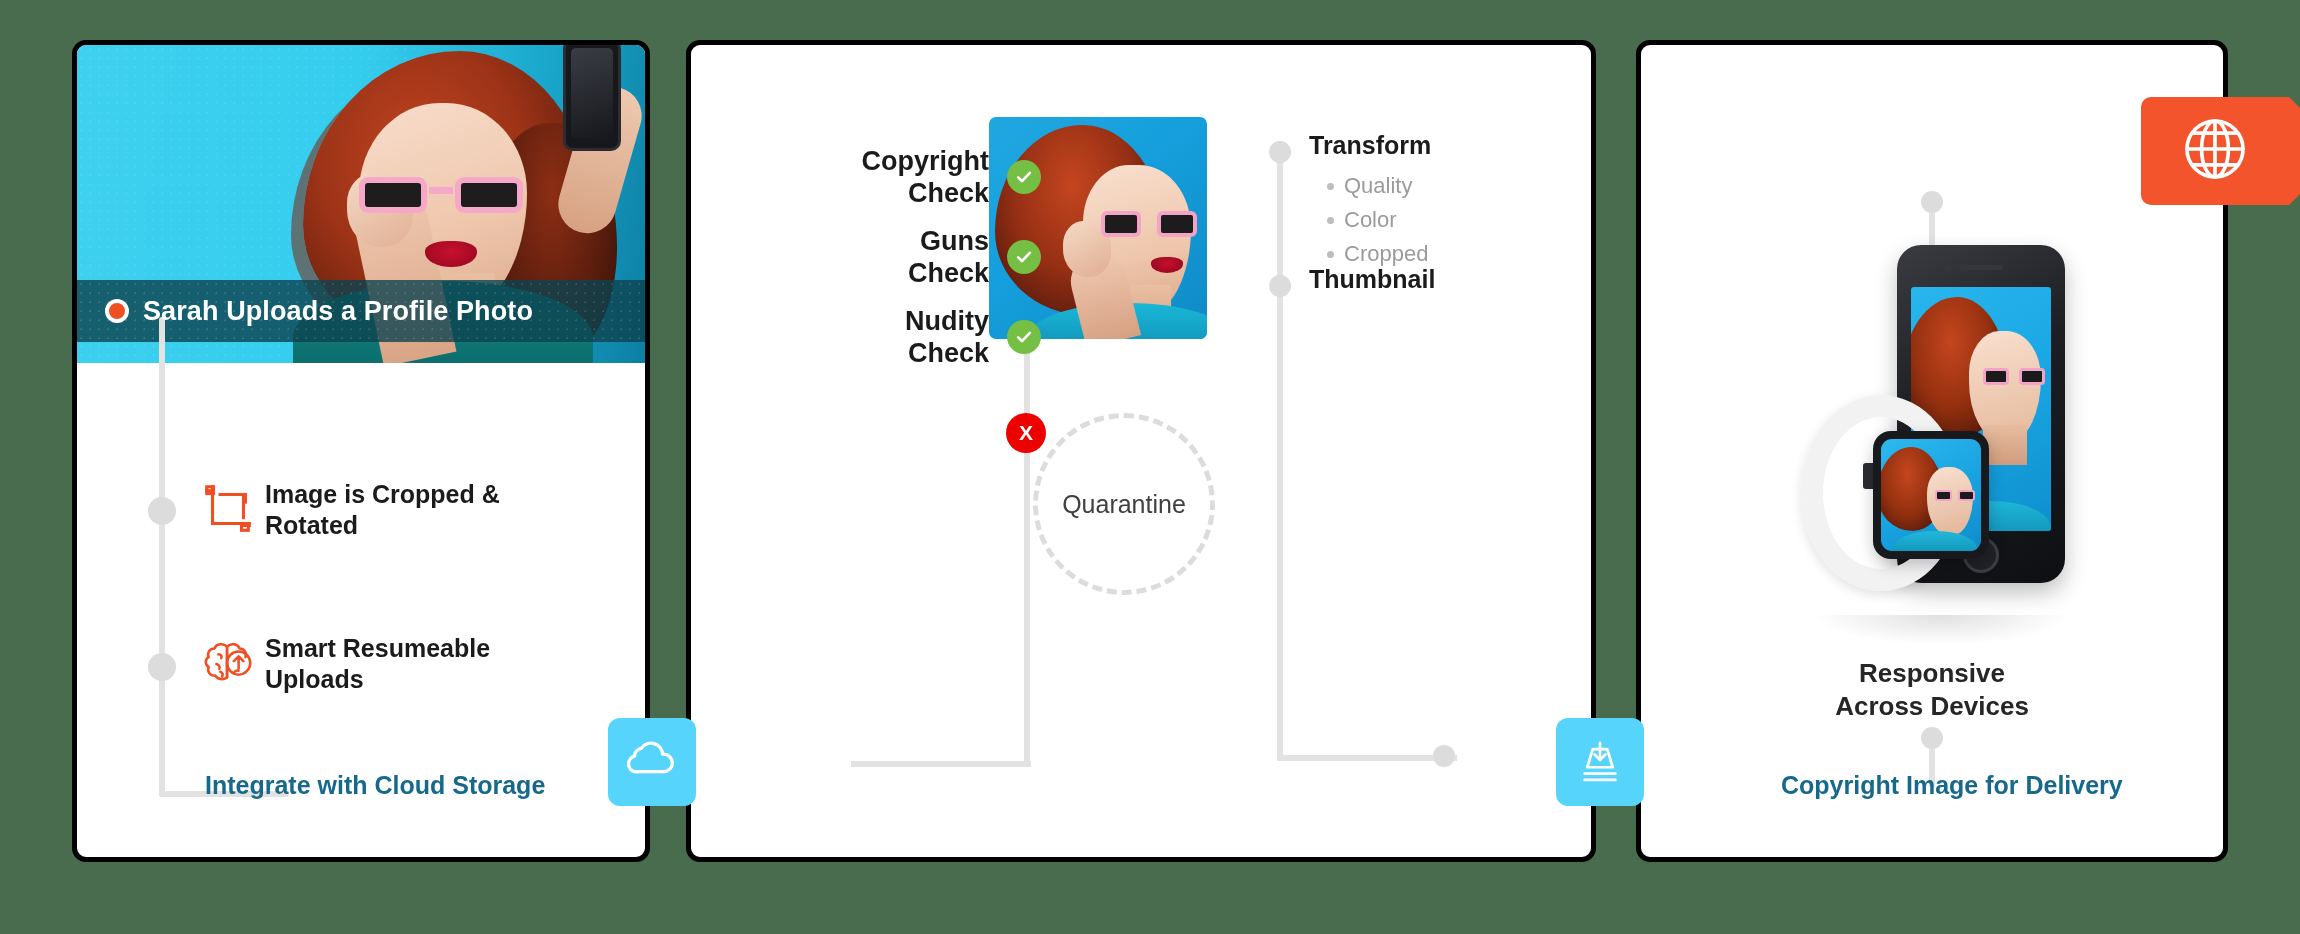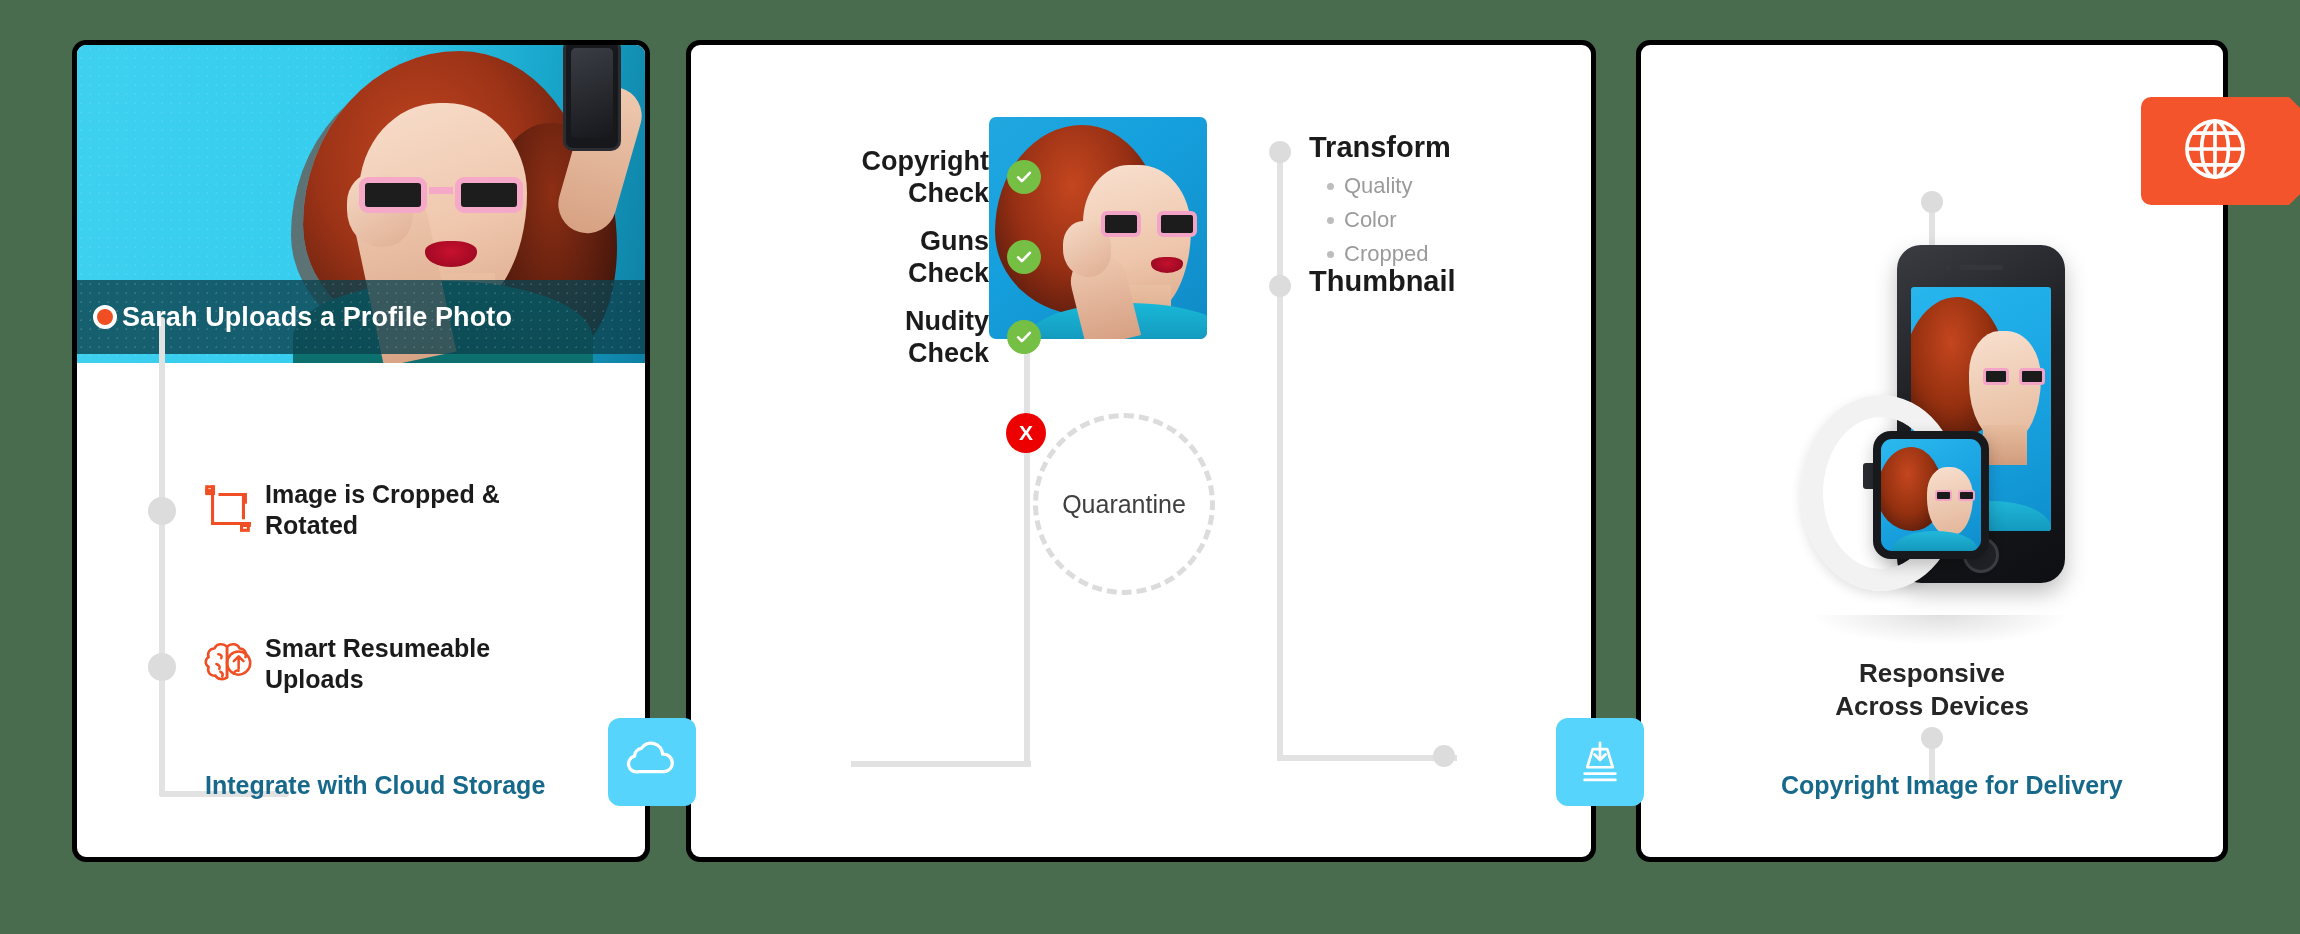--- a/index.html
+++ b/index.html
@@ -97,23 +97,23 @@
     position:absolute; right:24px; top:-6px; width:58px; height:112px;
     background:#17181c; border:3px solid #2b2d33; border-radius:10px;
   }
   .w-phone::after{
     content:""; position:absolute; inset:6px 5px 10px 5px;
     background: linear-gradient(160deg,#3a3d45,#17181c); border-radius:5px;
   }
 
   
   .caption-bar{
-    position:absolute; left:0; top:235px; width:100%; height:74px;
+    position:absolute; left:0; top:235px; width:100%; height:62px;
     background: rgba(13,66,79,.80);
-    display:flex; align-items:center; gap:5px; padding-left:16px;
+    display:flex; align-items:center; gap:14px; padding-left:28px;
   }
   .caption-dots{
     position:absolute; left:0; top:0; width:100%; height:100%;
     background-image: radial-gradient(rgba(255,255,255,.14) 1px, transparent 1px);
     background-size: 9px 9px; pointer-events:none;
   }
   .cap-dot{
     width:24px; height:24px; border-radius:50%;
     background:#f04e23; border:4px solid #ffffff; flex:0 0 auto; z-index:2;
   }
@@ -248,21 +248,21 @@
   }
   .rg-line-h{
     position:absolute; left:586px; top:710px; width:180px; height:6px;
     background:#e2e2e2;
   }
   .rg-node{
     position:absolute; left:578px; width:22px; height:22px; border-radius:50%;
     background:#dcdcdc;
   }
   .rg-title{
-    position:absolute; left:618px; font-size:29px; font-weight:bold; color:#1b1b1b;
+    position:absolute; left:618px; font-size:25px; font-weight:bold; color:#1b1b1b;
   }
   .rg-sub{
     position:absolute; left:636px; font-size:22px; color:#9b9b9b;
     display:flex; align-items:center; gap:10px;
   }
   .rg-bullet{ width:7px; height:7px; border-radius:50%; background:#bdbdbd; }
 
   
   .cdn-title{
     position:absolute; left:0; top:80px; width:100%;

